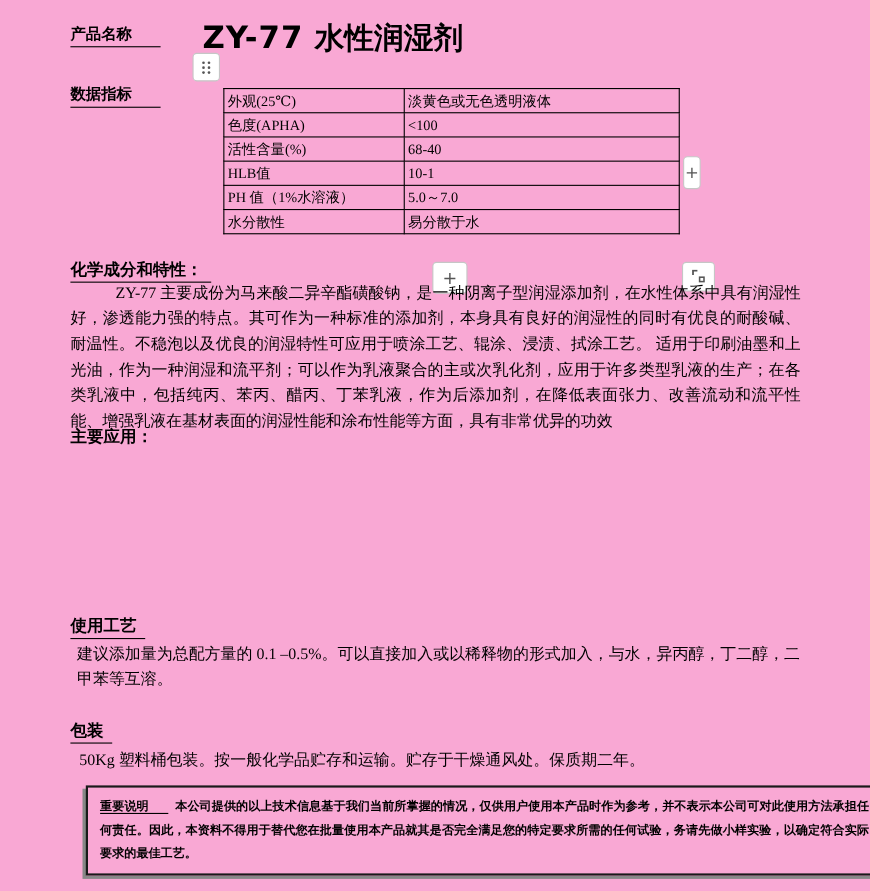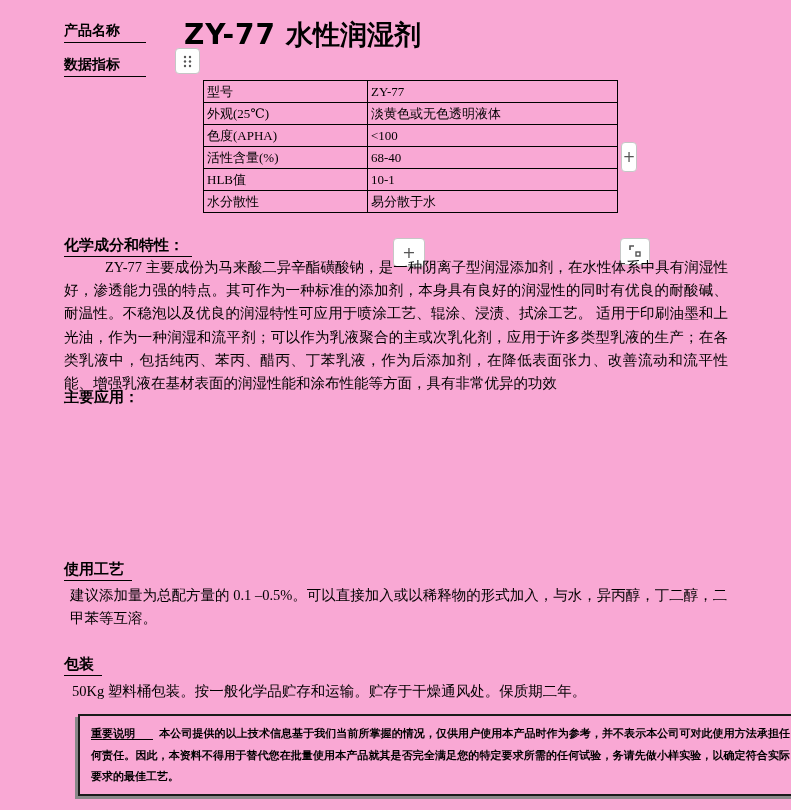--- a/index.html
+++ b/index.html
@@ -19,21 +19,21 @@
 
   
   .field-label{
     position:absolute;left:64px;
     font-size:14px;font-weight:bold;
     border-bottom:1px solid #000;
     padding:0 26px 2px 0;
     white-space:nowrap;
   }
   .lbl-product{top:22px;}
-  .lbl-data{top:56px;text-align:right;}
+  .lbl-data{top:77px;text-align:right;}
 
   
   .doc-title{position:absolute;left:184px;top:17px;white-space:nowrap;}
   .doc-title .model{
     font-family:"DejaVu Sans","Liberation Sans",sans-serif;
     font-weight:900;font-size:28px;letter-spacing:1px;
   }
   .doc-title .name{
     font-size:27px;font-weight:bold;margin-left:10px;
   }
@@ -145,38 +145,38 @@
   <div class="ctrl ctrl-corner">
     <svg width="13" height="13" viewBox="0 0 13 13">
       <path d="M1 5 V1 H5" fill="none" stroke="#555555" stroke-width="1.6"></path>
       <rect x="7" y="7" width="4" height="4" fill="none" stroke="#555555" stroke-width="1.4"></rect>
     </svg>
   </div>
 
   <table class="spec">
     <tbody id="spec-tbody">
         <tr>
-          <td class="c-label">型号</td>
-          <td class="c-value">ZY-77</td>
-        </tr>
-        <tr>
           <td class="c-label">外观(25℃)</td>
           <td class="c-value">淡黄色或无色透明液体</td>
         </tr>
         <tr>
           <td class="c-label">色度(APHA)</td>
           <td class="c-value">&lt;100</td>
         </tr>
         <tr>
           <td class="c-label">活性含量(%)</td>
           <td class="c-value">68-40</td>
         </tr>
         <tr>
           <td class="c-label">HLB值</td>
           <td class="c-value">10-1</td>
+        </tr>
+        <tr>
+          <td class="c-label">PH 值（1%水溶液）</td>
+          <td class="c-value">5.0～7.0</td>
         </tr>
         <tr>
           <td class="c-label">水分散性</td>
           <td class="c-value">易分散于水</td>
         </tr>
       </tbody>
   </table>
 
   <span class="sec-heading h-chem">化学成分和特性：</span>
   <p class="para p-chem">ZY-77 主要成份为马来酸二异辛酯磺酸钠，是一种阴离子型润湿添加剂，在水性体系中具有润湿性好，渗透能力强的特点。其可作为一种标准的添加剂，本身具有良好的润湿性的同时有优良的耐酸碱、耐温性。不稳泡以及优良的润湿特性可应用于喷涂工艺、辊涂、浸渍、拭涂工艺。 适用于印刷油墨和上光油，作为一种润湿和流平剂；可以作为乳液聚合的主或次乳化剂，应用于许多类型乳液的生产；在各类乳液中，包括纯丙、苯丙、醋丙、丁苯乳液，作为后添加剂，在降低表面张力、改善流动和流平性能、增强乳液在基材表面的润湿性能和涂布性能等方面，具有非常优异的功效</p>

